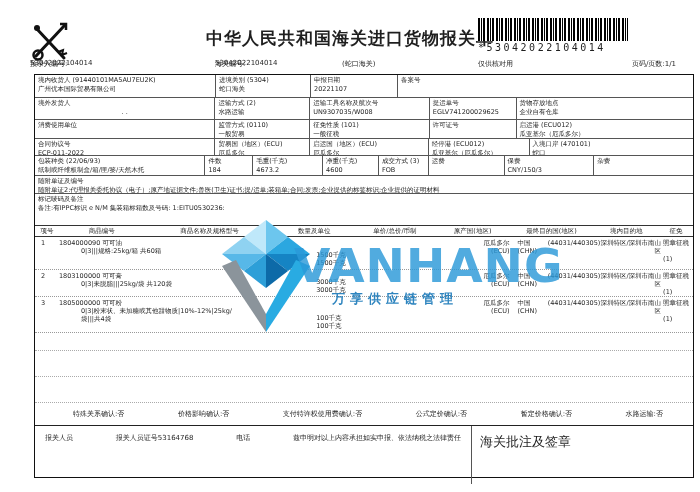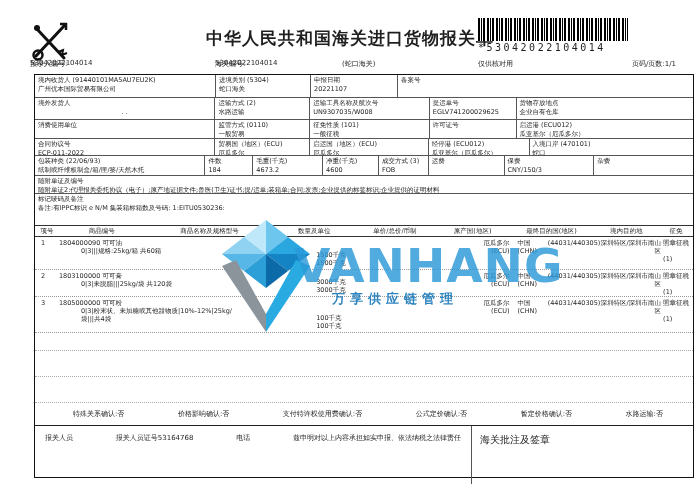--- a/index.html
+++ b/index.html
@@ -42,21 +42,21 @@
   .g-dom{width:117px;text-align:right;line-height:8px;padding-right:2px;}
   .g-levy{width:30px;text-align:left;padding-right:2px;}
   .g-levy .code2{margin-top:8px;}
   .erow{border-bottom:1px dotted #aaa;}
   
   .confirm{display:flex;height:22px;align-items:center;font-size:7px;
            justify-content:space-between;padding:0 30px 0 38px;box-sizing:border-box;}
   .footer{display:flex;border-top:1.5px solid #222;height:59px;box-sizing:border-box;}
   .f-left{width:437px;border-right:1px solid #555;box-sizing:border-box;
           padding:7px 10px 0 10px;font-size:7px;}
-  .f-right{flex:1;padding:7px 0 0 8px;font-size:10px;}
+  .f-right{flex:1;padding:7px 0 0 8px;font-size:13px;}
   .f-line{display:flex;justify-content:space-between;margin-bottom:9px;white-space:nowrap;}
   .f-line .gap{margin-right:10px;}
   
   .watermark{position:absolute;left:222px;top:220px;width:310px;height:120px;z-index:6;pointer-events:none;}
   .wm-diamond{position:absolute;left:0;top:0;}
   .wm-brand{position:absolute;left:72px;top:18px;font-size:47px;font-weight:bold;
             letter-spacing:1px;color:rgba(43,152,216,0.82);white-space:nowrap;}
   .wm-slogan{position:absolute;left:110px;top:70px;font-size:13px;font-weight:bold;
             letter-spacing:5px;color:rgba(24,120,184,0.9);white-space:nowrap;}
 </style>

